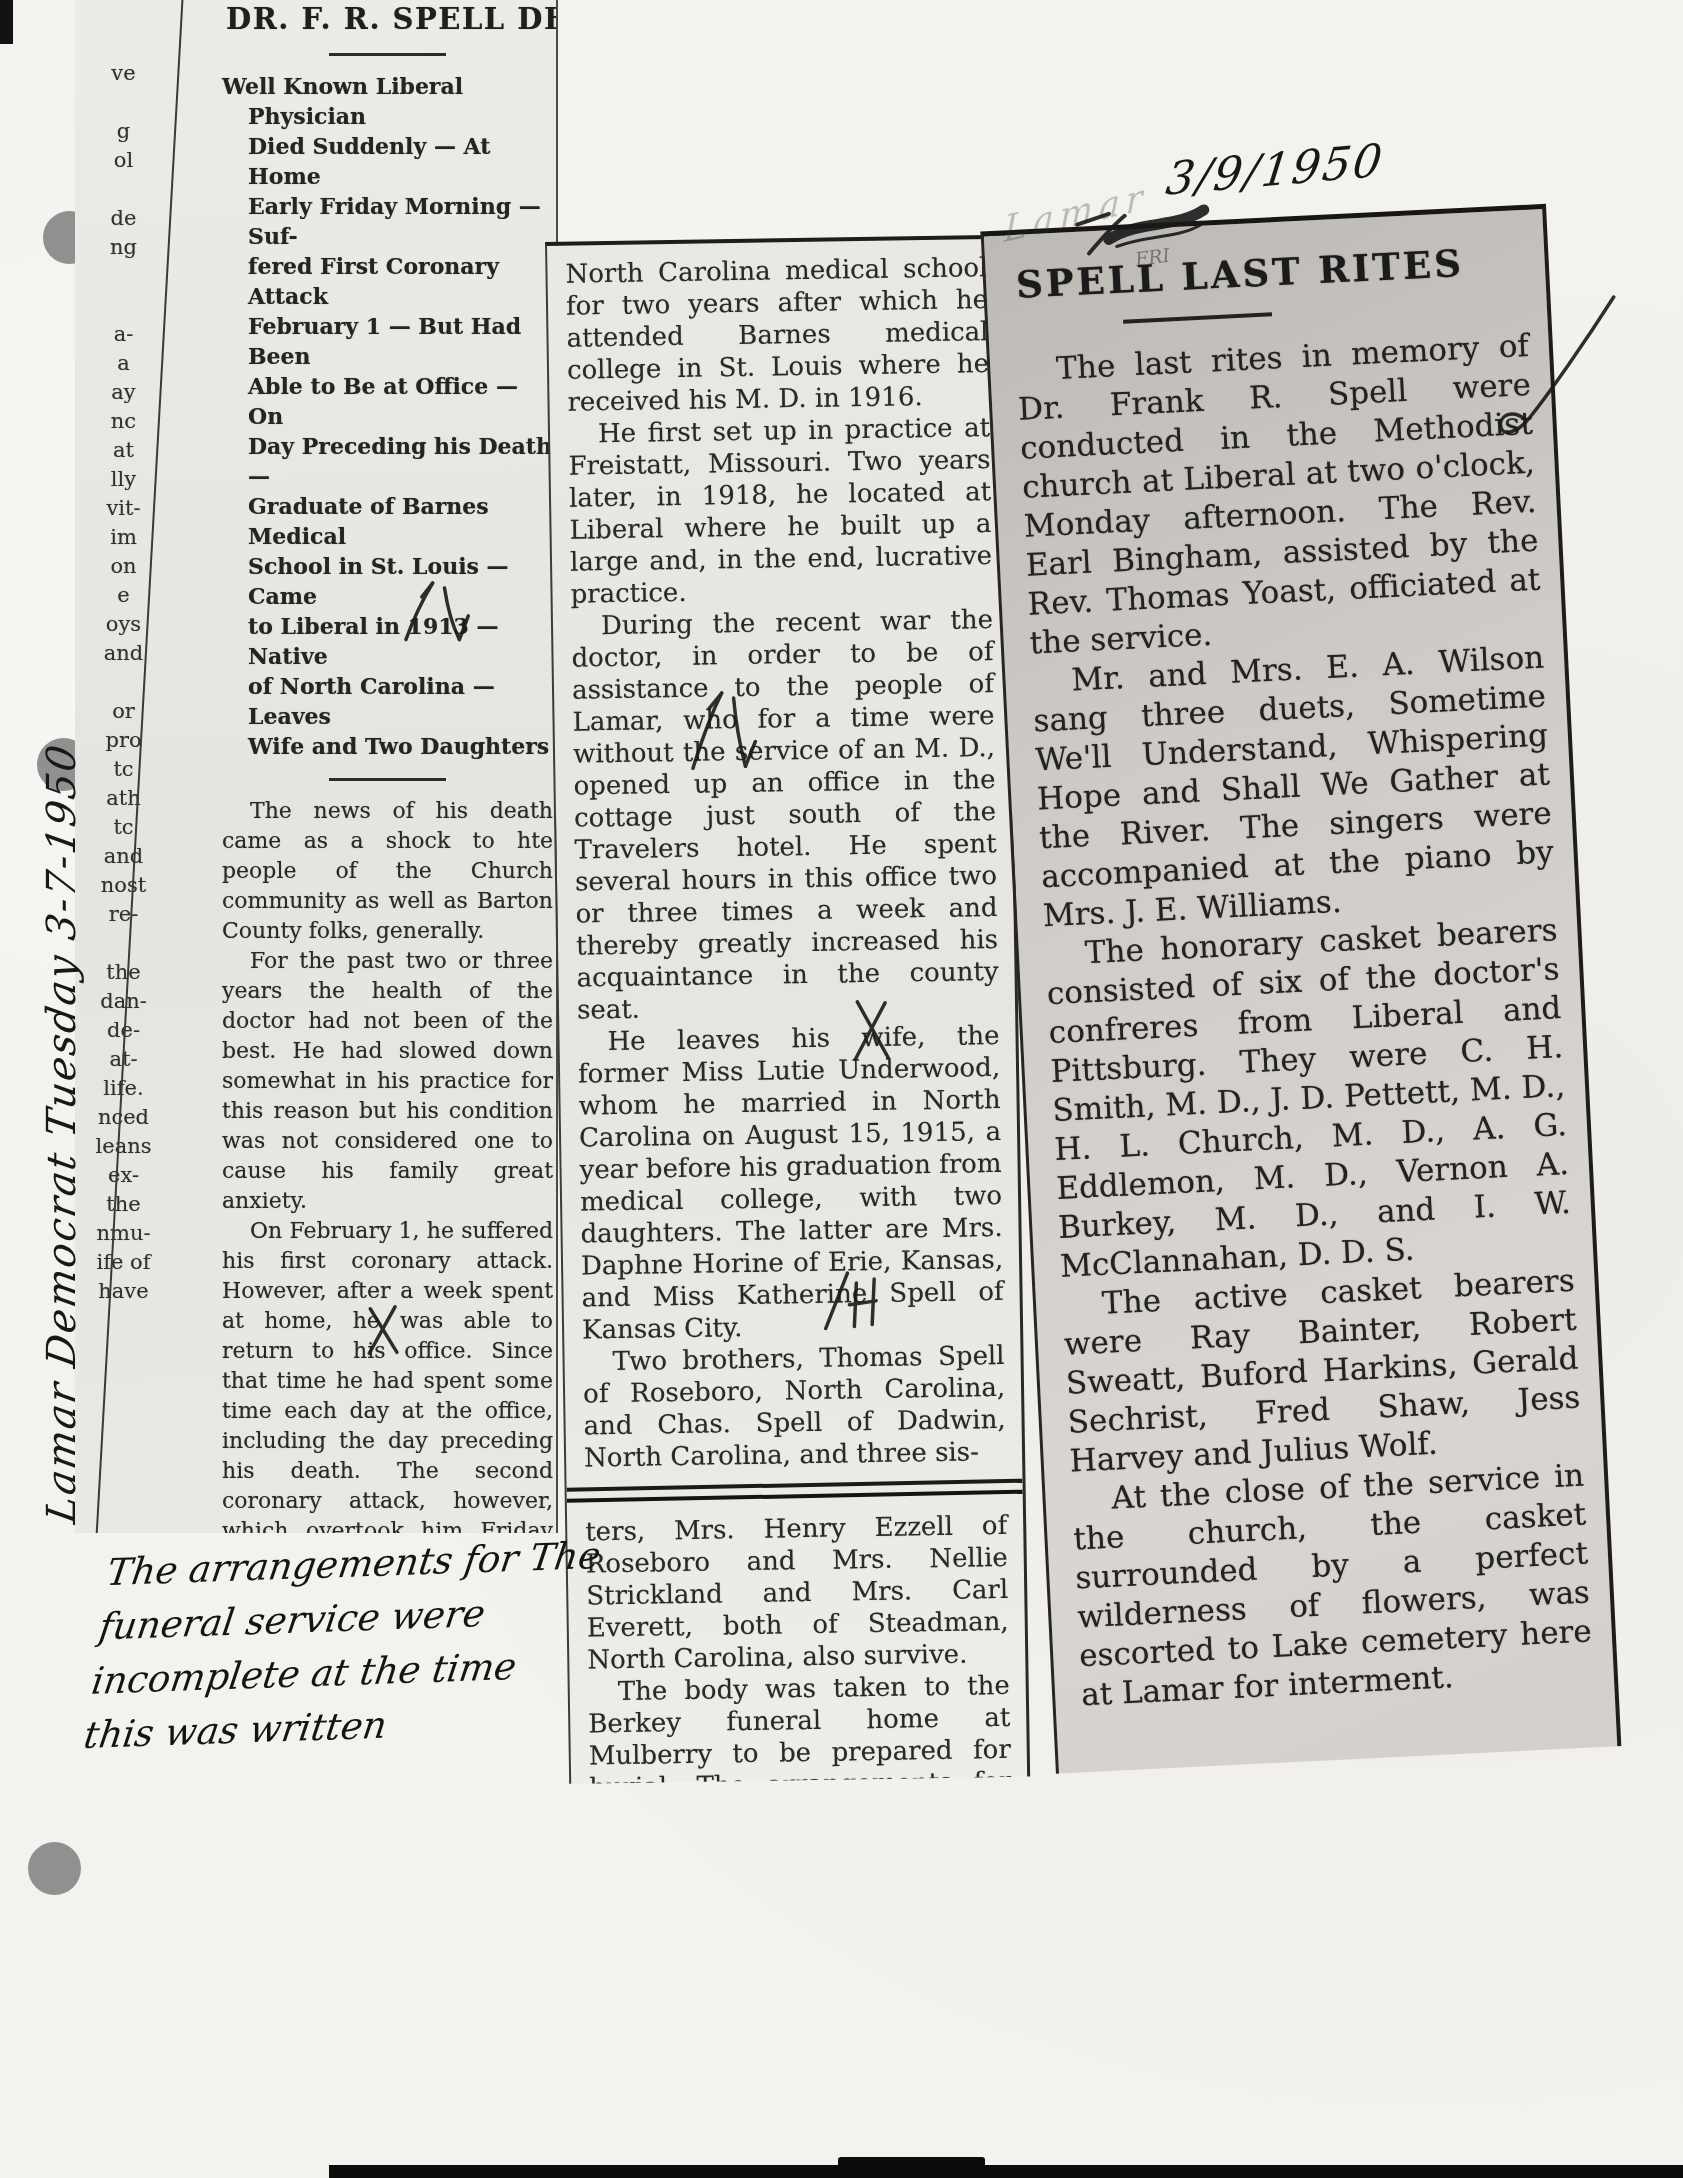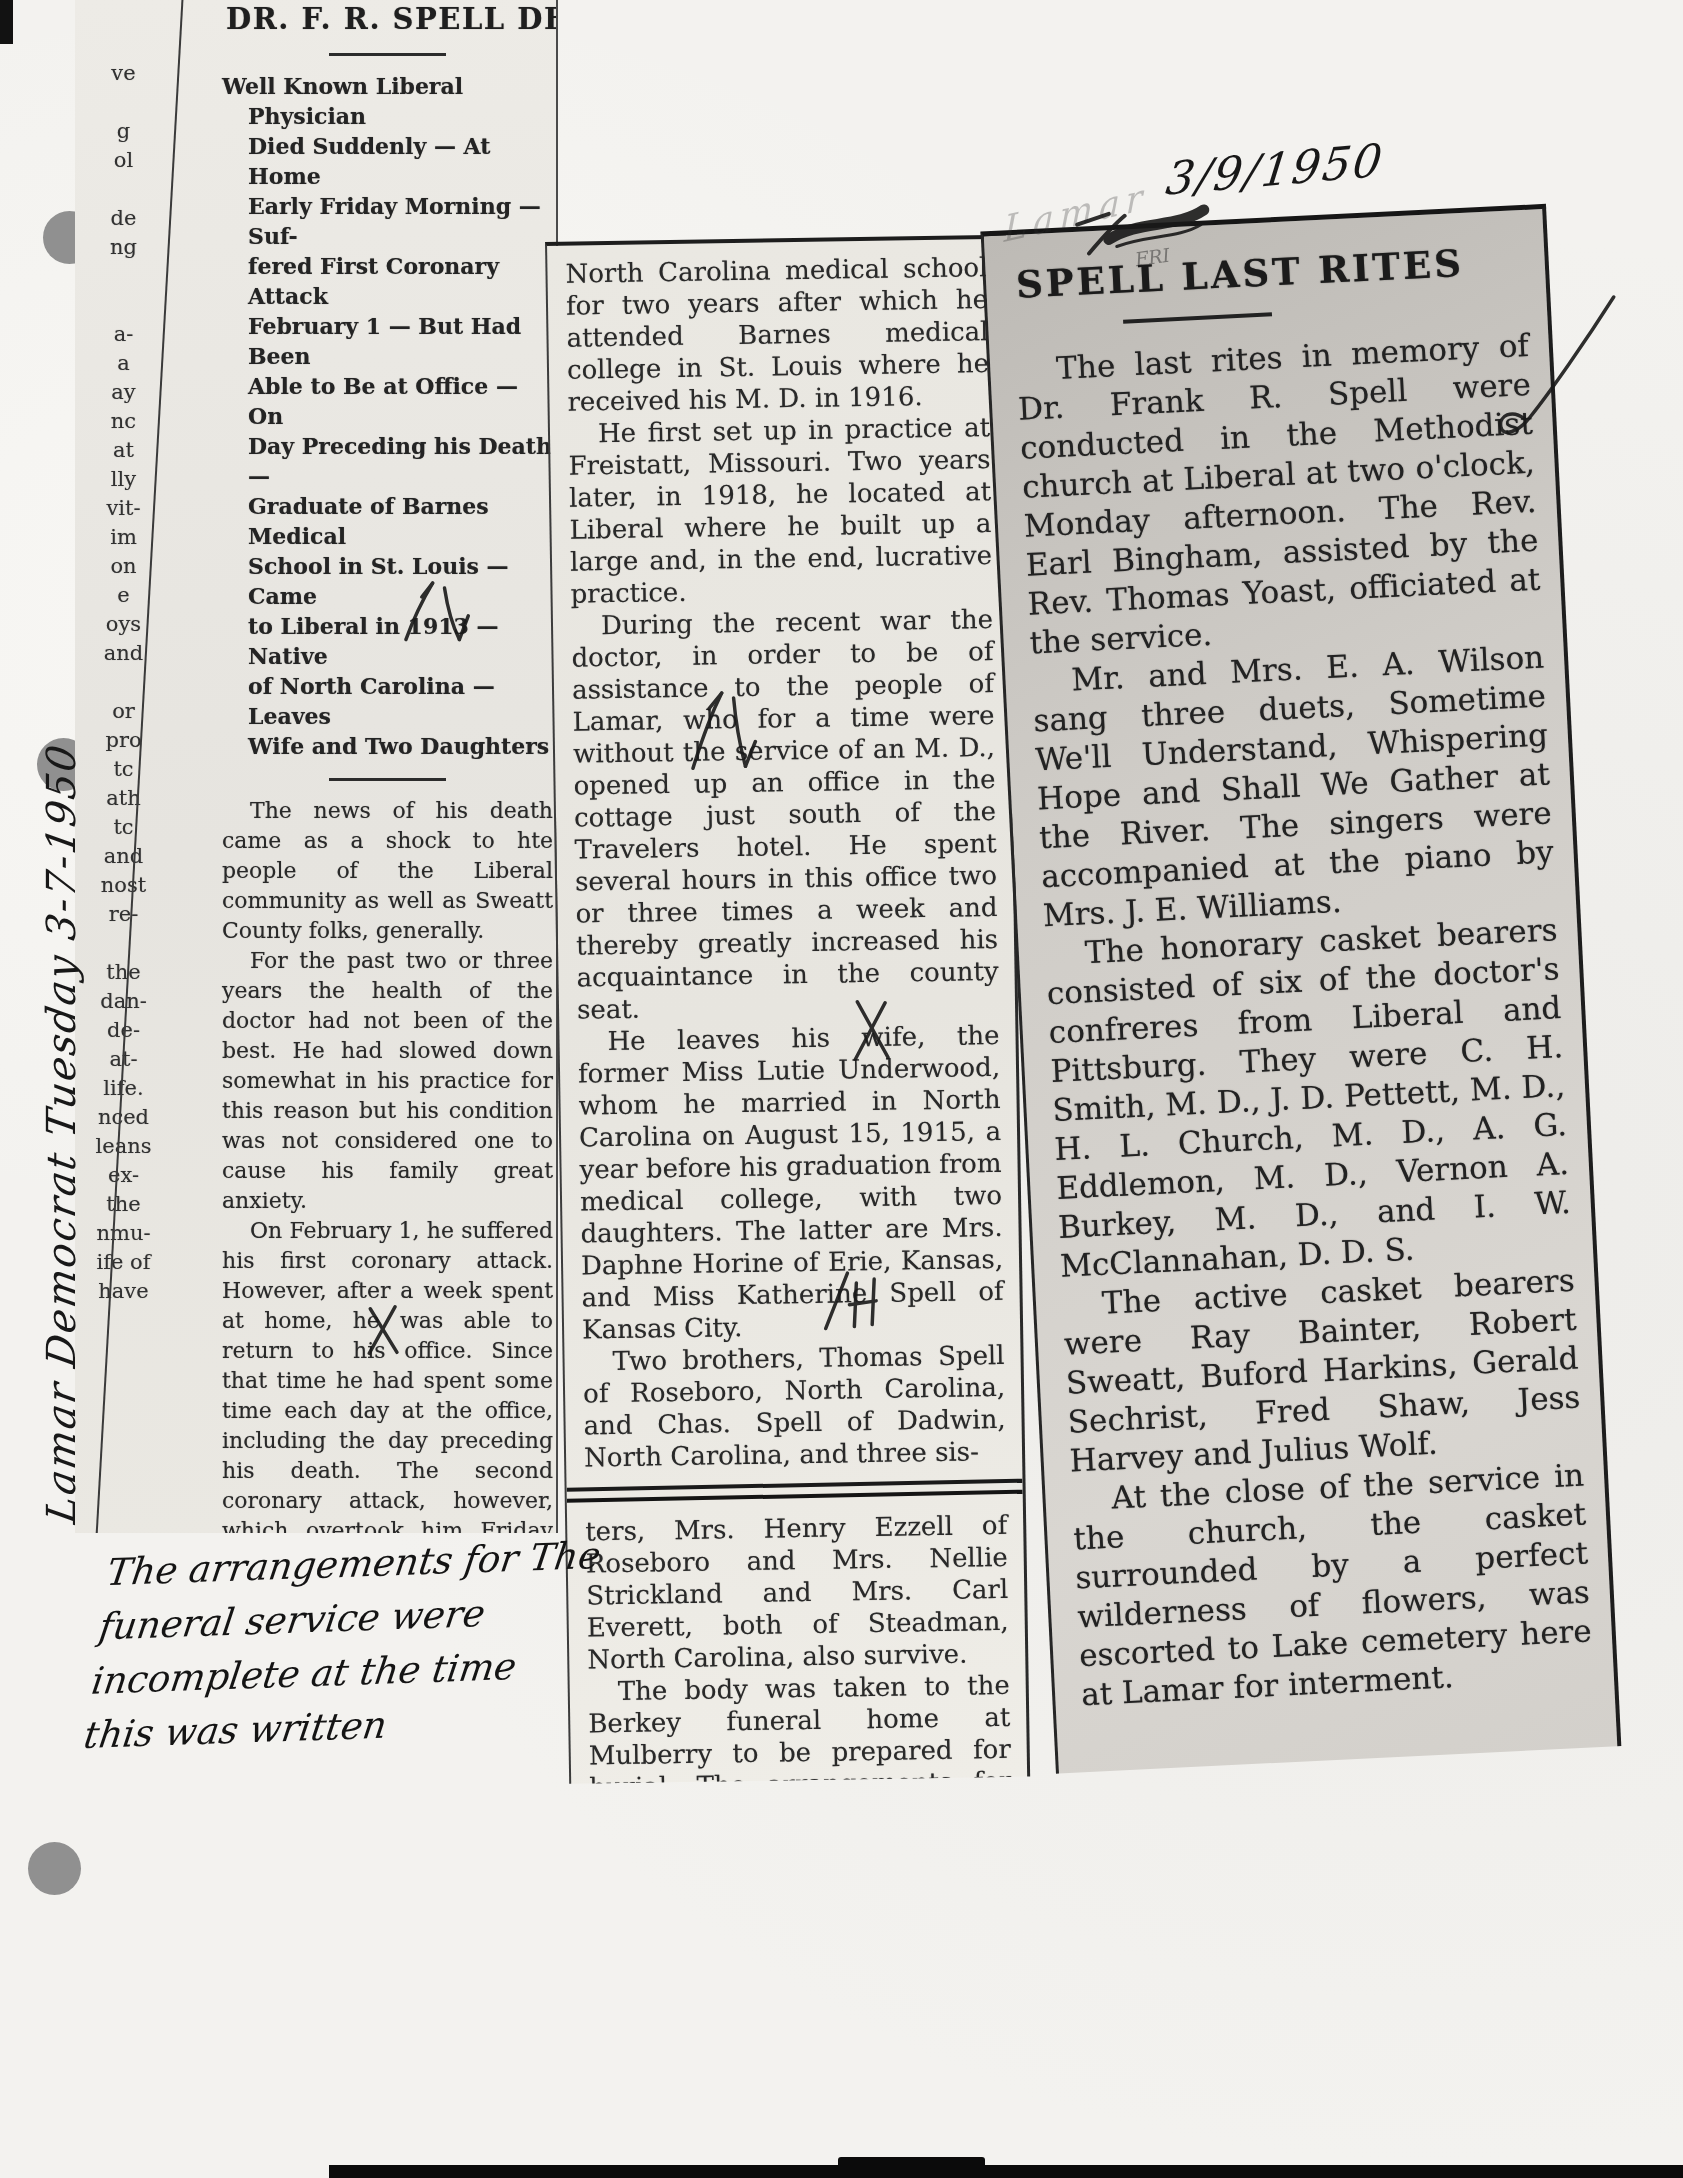--- a/index.html
+++ b/index.html
@@ -180,21 +180,21 @@
 fered First Coronary Attack
 February 1 — But Had Been
 Able to Be at Office — On
 Day Preceding his Death —
 Graduate of Barnes Medical
 School in St. Louis — Came
 to Liberal in 1913 — Native
 of North Carolina — Leaves
 Wife and Two Daughters</div>
       <div class="rule-sm"></div>
-      <p>The news of his death came as a shock to hte people of the Liberal community as well as Sweatt County folks, generally.</p>
+      <p>The news of his death came as a shock to hte people of the Church community as well as Barton County folks, generally.</p>
       <p>For the past two or three years the health of the doctor had not been of the best. He had slowed down somewhat in his practice for this reason but his condition was not considered one to cause his family great anxiety.</p>
       <p>On February 1, he suffered his first coronary attack. However, after a week spent at home, he was able to return to his office. Since that time he had spent some time each day at the office, including the day preceding his death. The second coronary attack, however, which overtook him Friday morning was to prove fatal.</p>
 
     </div>
   </div>
 
   <div class="clip clip-mid news">
     <p class="noindent">North Carolina medical school for two years after which he attended Barnes medical college in St. Louis where he received his M. D. in 1916.</p>
     <p>He first set up in practice at Freistatt, Missouri. Two years later, in 1918, he located at Liberal where he built up a large and, in the end, lucrative practice.</p>
     <p>During the recent war the doctor, in order to be of assistance to the people of Lamar, who for a time were without the service of an M. D., opened up an office in the cottage just south of the Travelers hotel. He spent several hours in this office two or three times a week and thereby greatly increased his acquaintance in the county seat.</p>

